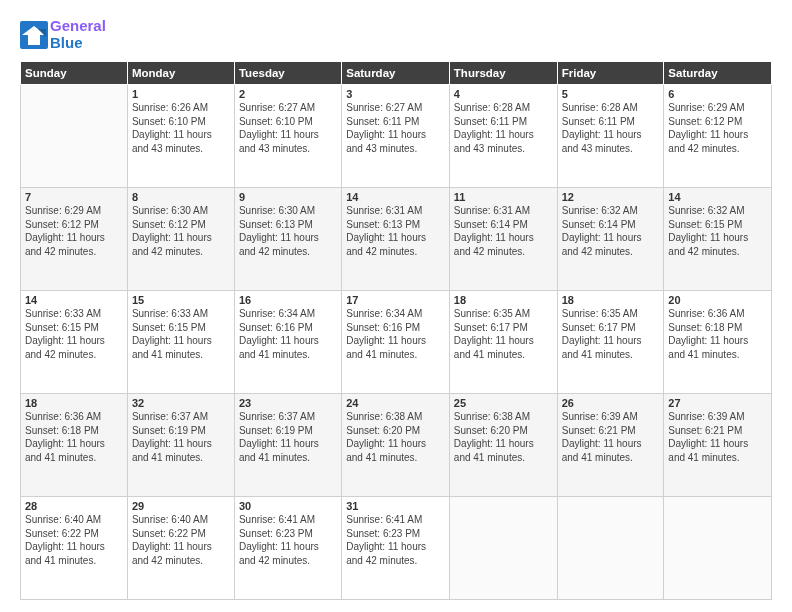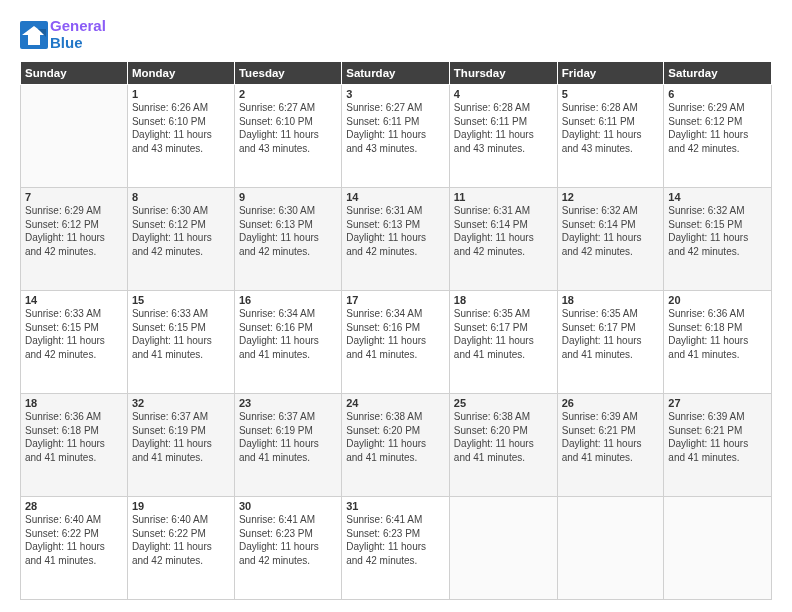--- a/index.html
+++ b/index.html
@@ -335,21 +335,21 @@
         </tr>
         <tr>
           <td>
             <span class="day-num">28</span>
             <div class="day-info" style="white-space: pre-line;">Sunrise: 6:40 AM
 Sunset: 6:22 PM
 Daylight: 11 hours
 and 41 minutes.</div>
           </td>
           <td>
-            <span class="day-num">19</span>
+            <span class="day-num">29</span>
             <div class="day-info" style="white-space: pre-line;">Sunrise: 6:40 AM
 Sunset: 6:22 PM
 Daylight: 11 hours
 and 42 minutes.</div>
           </td>
           <td>
             <span class="day-num">30</span>
             <div class="day-info" style="white-space: pre-line;">Sunrise: 6:41 AM
 Sunset: 6:23 PM
 Daylight: 11 hours

